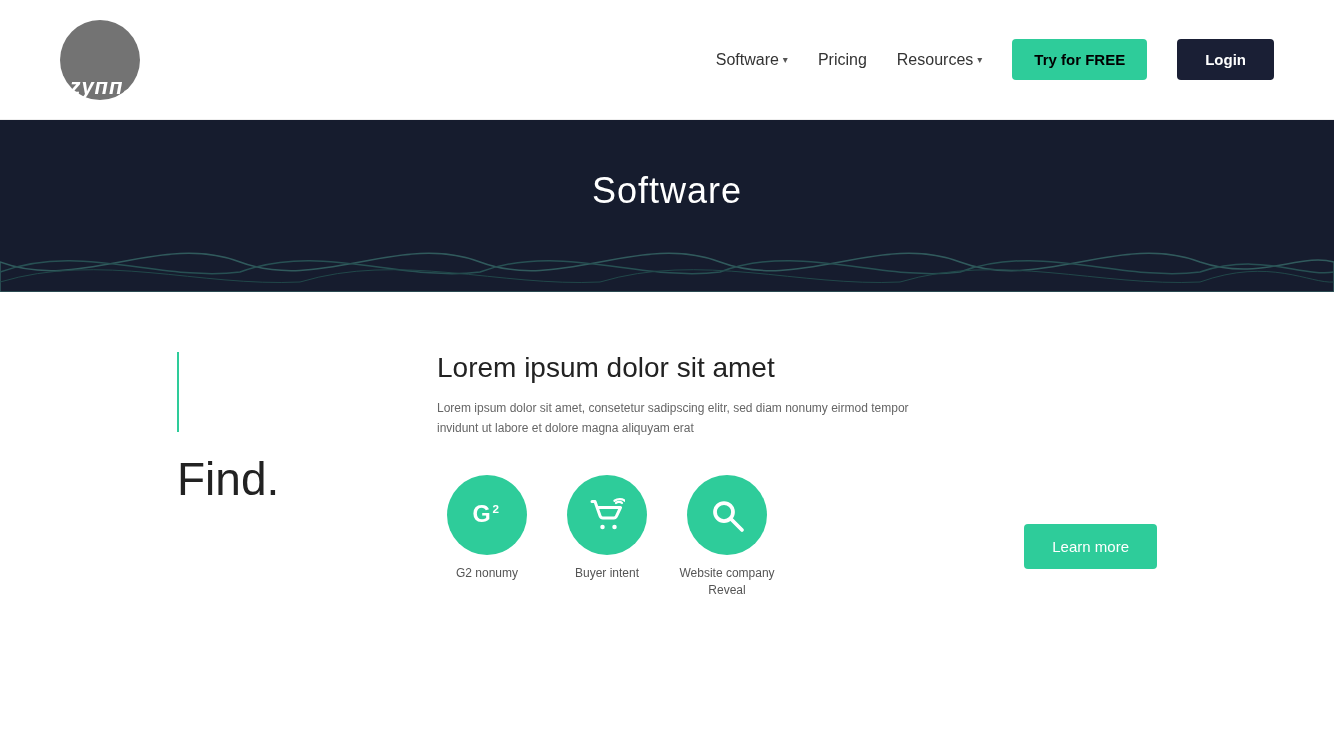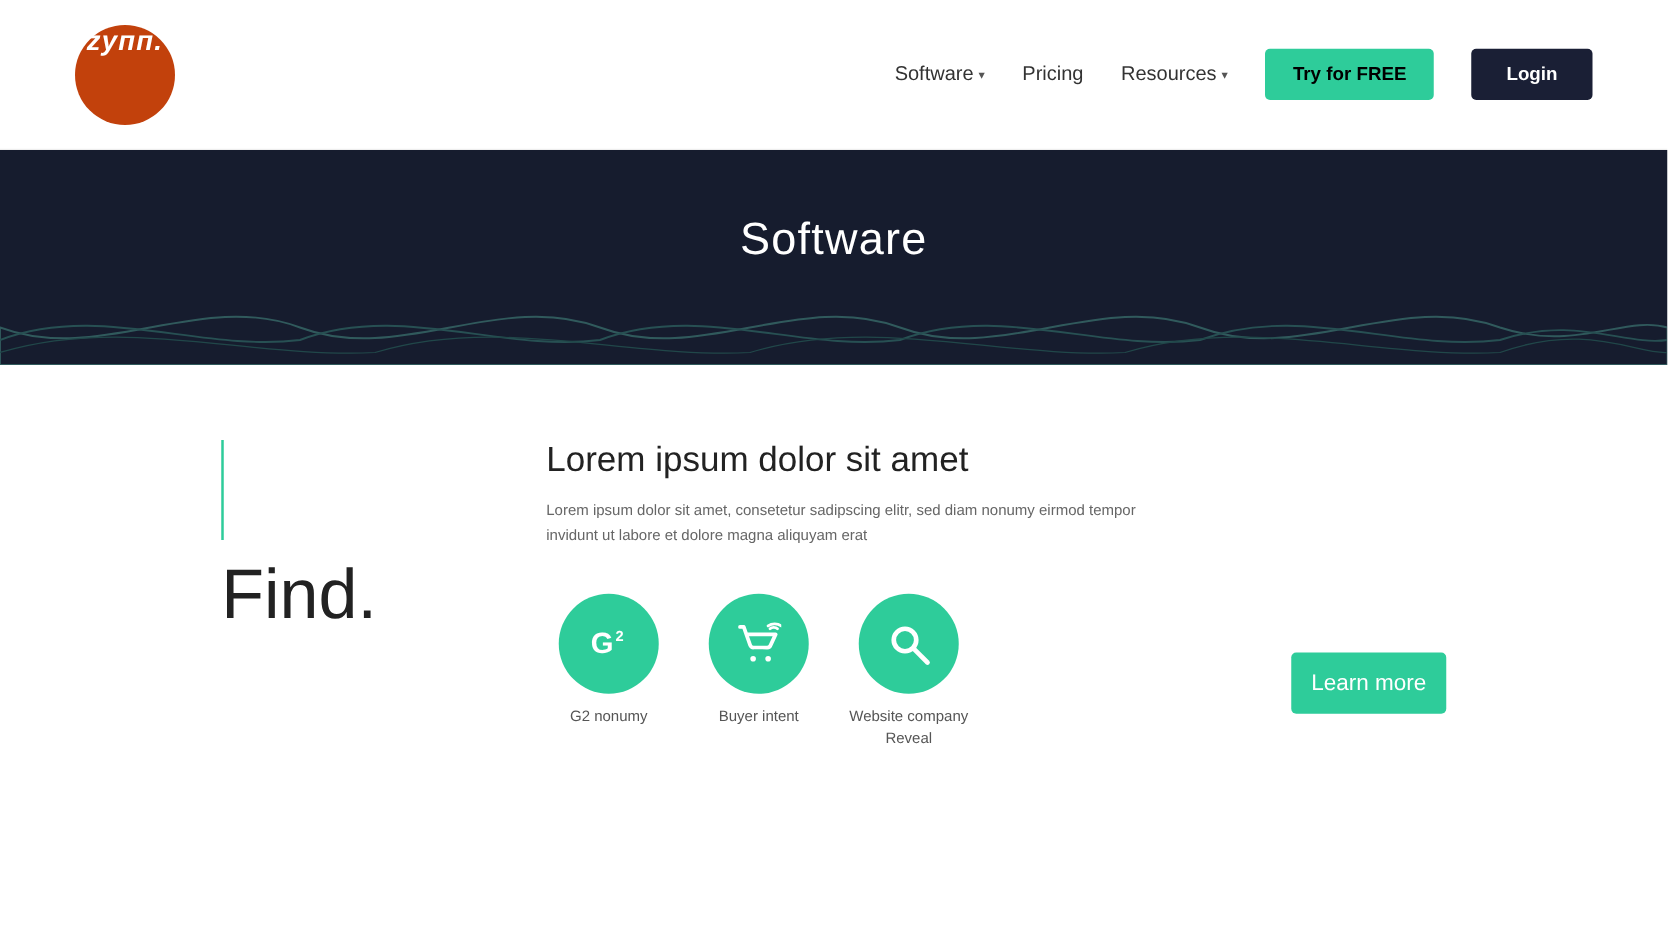--- a/index.html
+++ b/index.html
@@ -12,23 +12,23 @@
       justify-content: space-between;
       padding: 0 60px;
       height: 120px;
       background: #fff;
       border-bottom: 1px solid #eee;
     }
     .logo-circle {
       width: 80px;
       height: 80px;
       border-radius: 50%;
-      background: #c2410c;
-      display: flex;
-      align-items: flex-start;
+      background: #737373;
+      display: flex;
+      align-items: flex-end;
       justify-content: center;
     }
     .logo-text {
       color: #fff;
       font-size: 22px;
       font-weight: bold;
       letter-spacing: 1px;
       font-style: italic;
     }
     .nav {
@@ -118,24 +118,24 @@
       padding-top: 0;
       position: relative;
     }
     .section-line {
       width: 2px;
       height: 80px;
       background: #2ecc9a;
       margin-bottom: 10px;
     }
     .section-heading {
-      font-size: 56px;
+      font-size: 46px;
       font-weight: 300;
       color: #222;
-      margin-top: 0;
+      margin-top: 10px;
     }
 
     .section-right {
       flex: 1;
     }
     .section-title {
       font-size: 28px;
       font-weight: 400;
       color: #222;
       margin-bottom: 14px;
@@ -170,23 +170,23 @@
       font-size: 12px;
       color: #555;
       text-align: center;
       line-height: 1.4;
     }
 
     .learn-more-btn {
       background: #2ecc9a;
       color: #fff;
       border: none;
-      padding: 14px 16px;
+      padding: 14px 28px;
       border-radius: 4px;
-      font-size: 18px;
+      font-size: 15px;
       cursor: pointer;
       font-weight: 500;
       margin-left: auto;
       align-self: center;
     }
 
     .icons-with-btn {
       display: flex;
       align-items: flex-start;
       gap: 20px;

